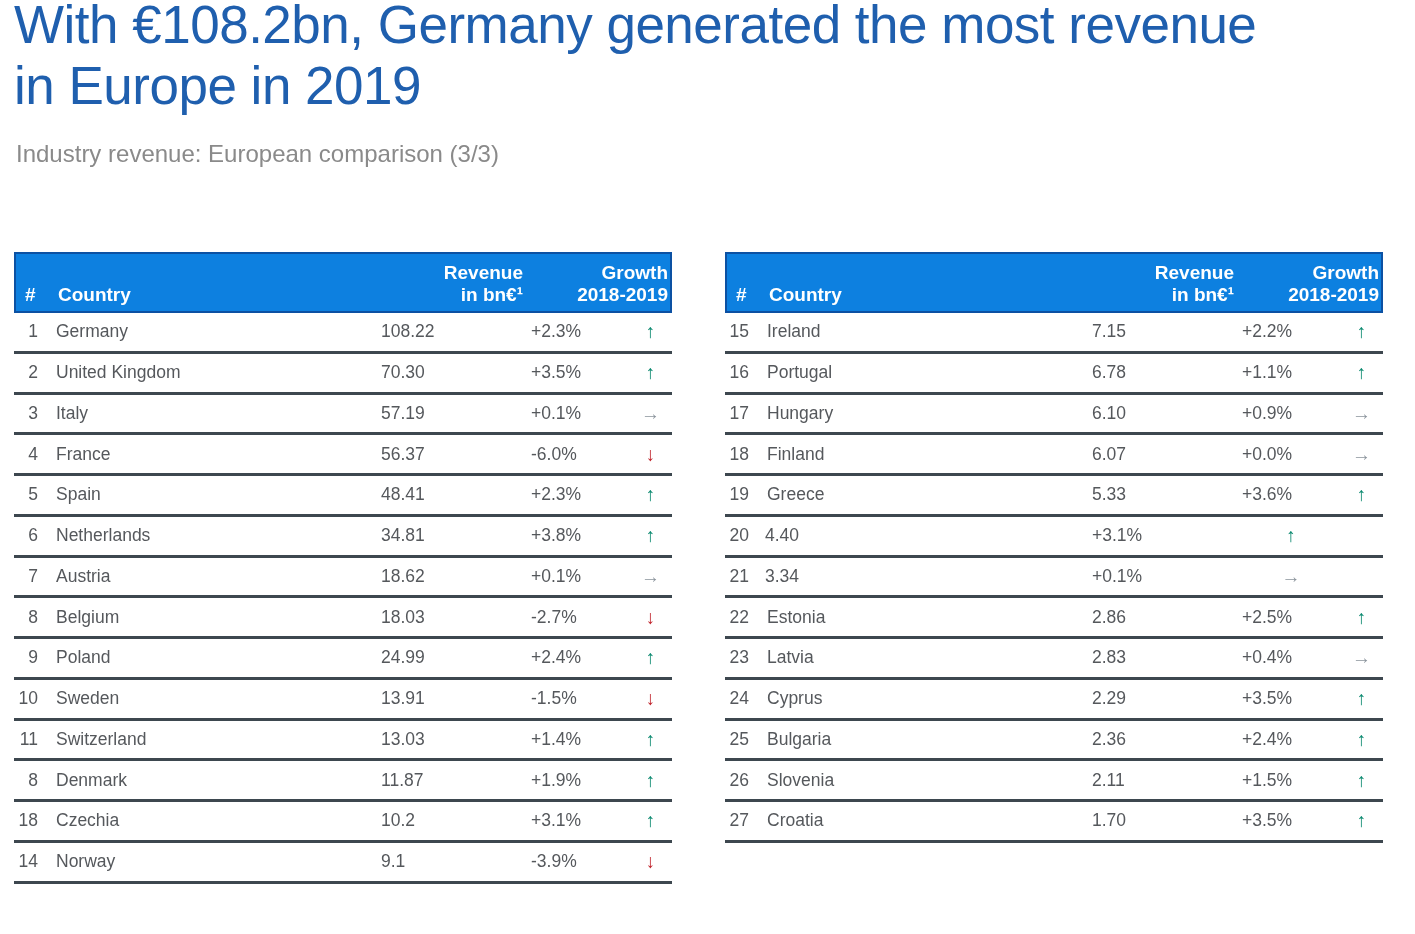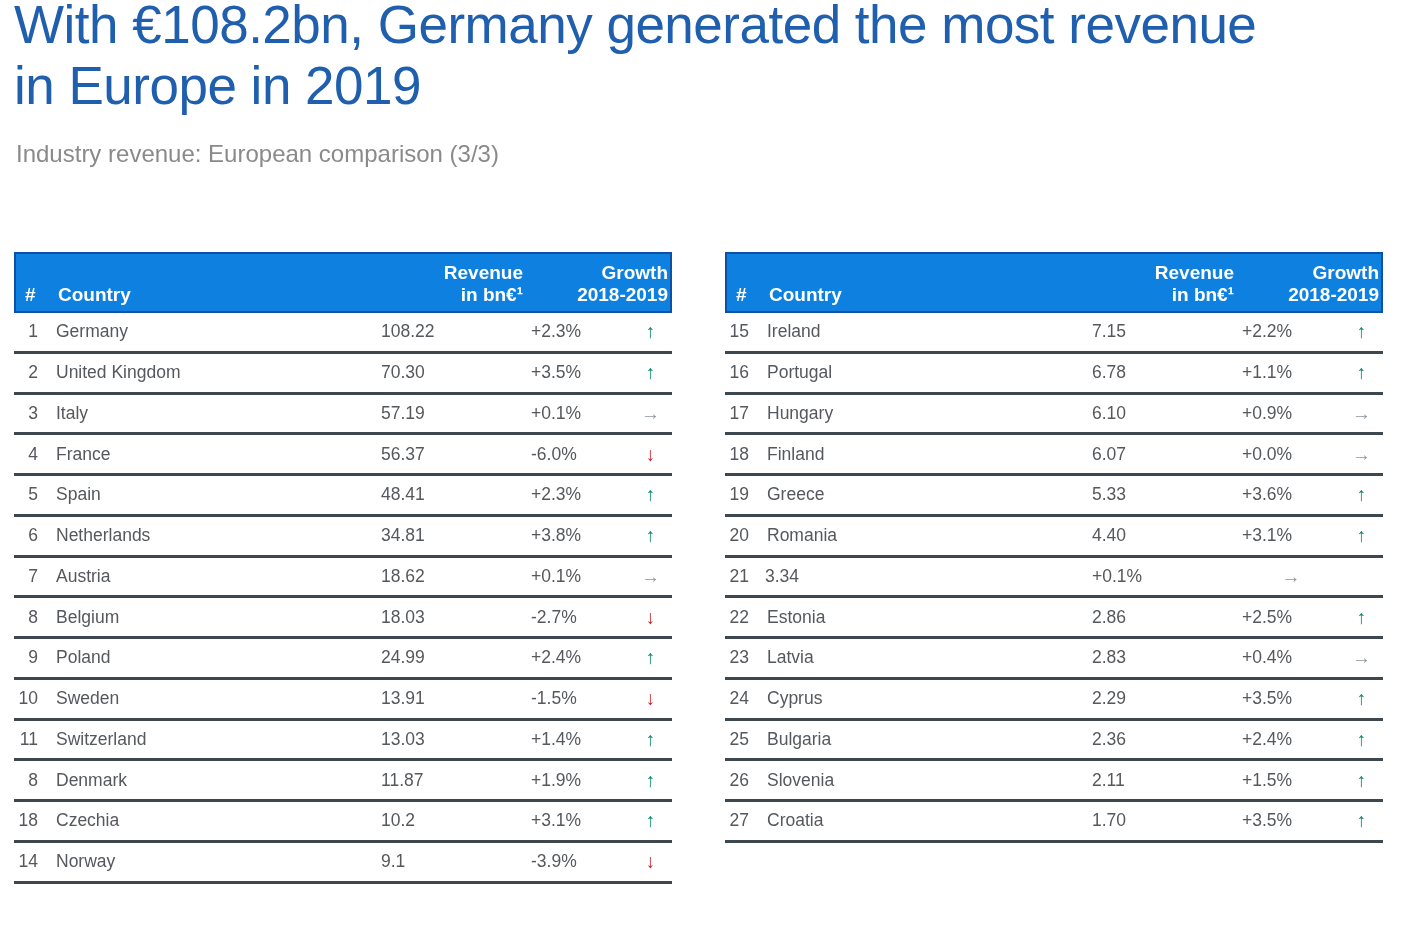--- a/index.html
+++ b/index.html
@@ -214,21 +214,20 @@
       </div>
       <div class="trow">
         <span class="c-rank">19</span>
         <span class="c-country">Greece</span>
         <span class="c-rev">5.33</span>
         <span class="c-growth">+3.6%</span>
         <span class="c-arrow trend-up">↑</span>
       </div>
       <div class="trow">
         <span class="c-rank">20</span>
-        <span class="c-country">Romania</span>
         <span class="c-rev">4.40</span>
         <span class="c-growth">+3.1%</span>
         <span class="c-arrow trend-up">↑</span>
       </div>
       <div class="trow">
         <span class="c-rank">21</span>
         <span class="c-rev">3.34</span>
         <span class="c-growth">+0.1%</span>
         <span class="c-arrow trend-flat">→</span>
       </div>

